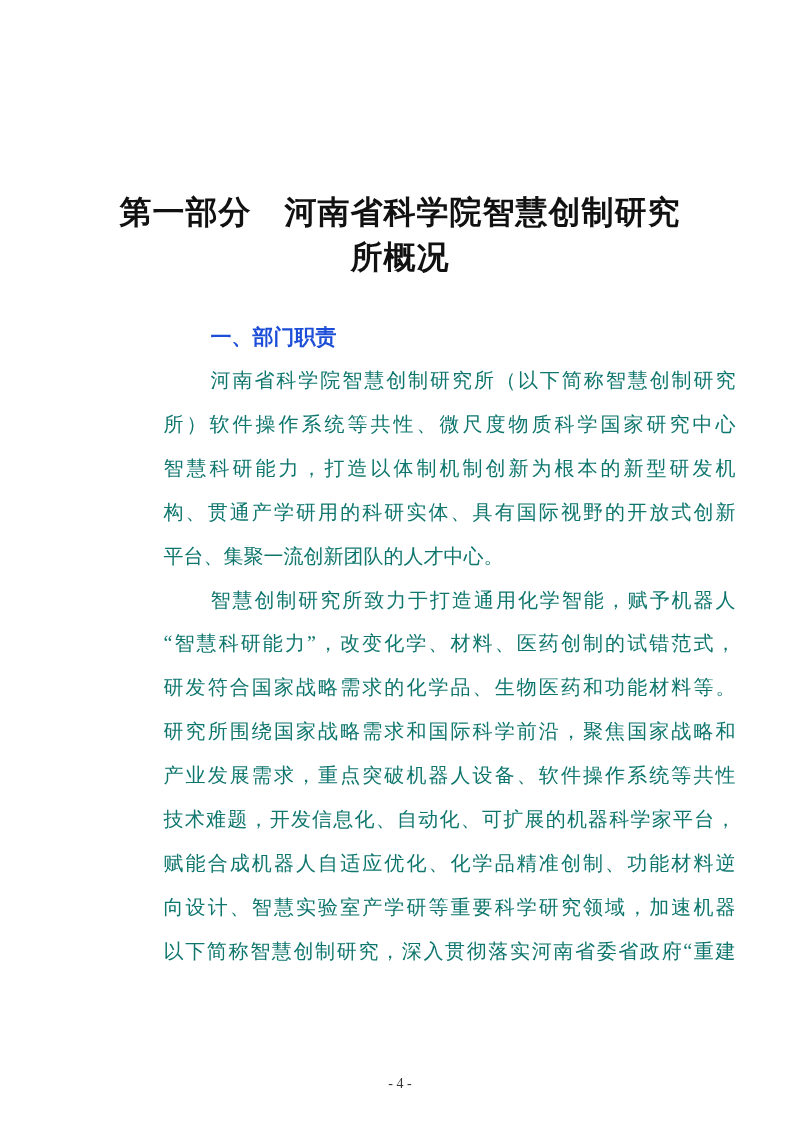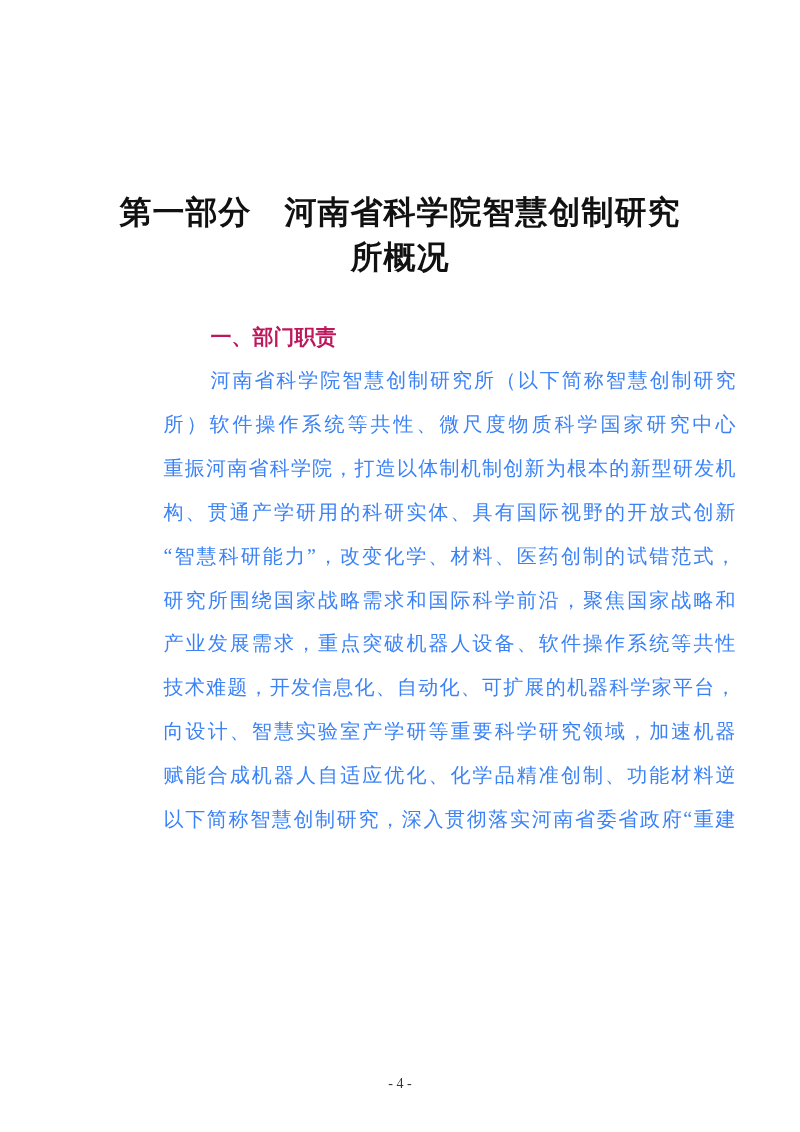--- a/index.html
+++ b/index.html
@@ -29,28 +29,28 @@
   .doc-title .title-line {
     white-space: nowrap;
   }
   .section-heading {
     margin: 35px 120px 0 108px;
     font-family: Liberation Serif, serif;
     font-weight: 700;
     font-size: 21px;
     line-height: 44px;
     text-indent: 47px;
-    color: #be185d;
+    color: #1d4ed8;
   }
   .body-text {
     margin: 0 120px 0 108px;
     width: 572px;
     font-family: "Liberation Serif", serif;
     font-size: 20px;
-    color: #3b82f6;
+    color: #0f766e;
   }
   .bodyline {
     line-height: 43.9px;
     text-align: justify;
     text-align-last: justify;
   }
   .bodyline.indent {
     text-indent: 47px;
   }
   .bodyline.para-end {
@@ -76,26 +76,29 @@
   <div class="doc-title">
     <div class="title-line">第一部分　河南省科学院智慧创制研究</div>
     <div class="title-line">所概况</div>
   </div>
 
   <div class="section-heading">一、部门职责</div>
 
   <div class="body-text">
       <div class="bodyline indent">河南省科学院智慧创制研究所（以下简称智慧创制研究</div>
       <div class="bodyline">所）软件操作系统等共性、微尺度物质科学国家研究中心</div>
-      <div class="bodyline">重振河南省科学院，打造以体制机制创新为根本的新型研发机</div>
+      <div class="bodyline">智慧科研能力，打造以体制机制创新为根本的新型研发机</div>
       <div class="bodyline">构、贯通产学研用的科研实体、具有国际视野的开放式创新</div>
+      <div class="bodyline para-end">平台、集聚一流创新团队的人才中心。</div>
+      <div class="bodyline indent">智慧创制研究所致力于打造通用化学智能，赋予机器人</div>
       <div class="bodyline">“智慧科研能力”，改变化学、材料、医药创制的试错范式，</div>
+      <div class="bodyline">研发符合国家战略需求的化学品、生物医药和功能材料等。</div>
       <div class="bodyline">研究所围绕国家战略需求和国际科学前沿，聚焦国家战略和</div>
       <div class="bodyline">产业发展需求，重点突破机器人设备、软件操作系统等共性</div>
       <div class="bodyline">技术难题，开发信息化、自动化、可扩展的机器科学家平台，</div>
+      <div class="bodyline">赋能合成机器人自适应优化、化学品精准创制、功能材料逆</div>
       <div class="bodyline">向设计、智慧实验室产学研等重要科学研究领域，加速机器</div>
-      <div class="bodyline">赋能合成机器人自适应优化、化学品精准创制、功能材料逆</div>
       <div class="bodyline">以下简称智慧创制研究，深入贯彻落实河南省委省政府“重建</div>
     </div>
 
   <div class="page-footer">- 4 -</div>
 
 </div>
 
 </body></html>

